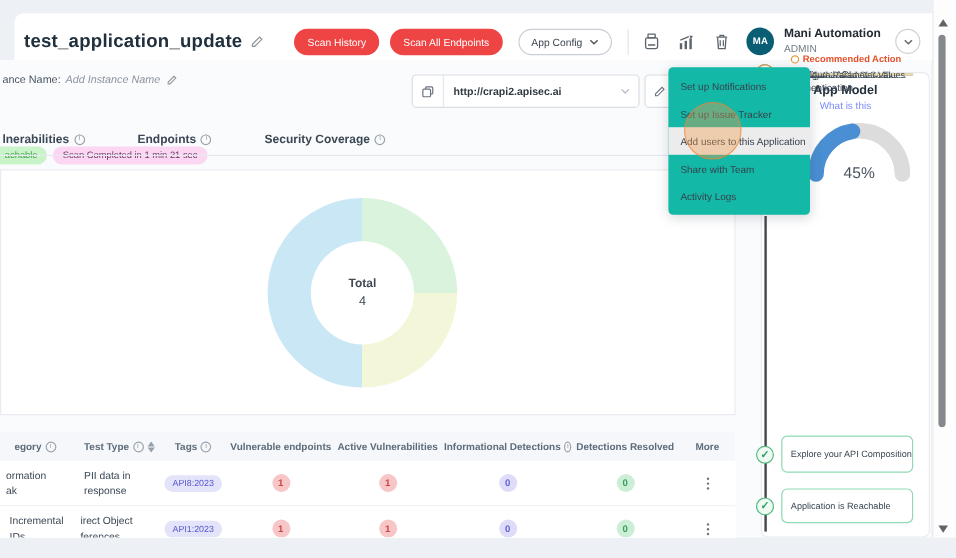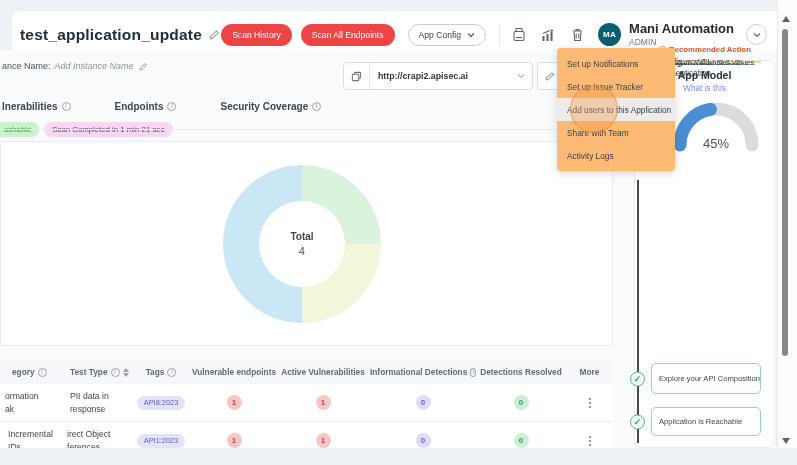--- a/index.html
+++ b/index.html
@@ -17,39 +17,39 @@
   .pencil-sm{margin-left:7px;display:inline-flex;color:#8a9199;}
   .hdr-btn{border:none;border-radius:13px;background:#ef4444;color:#fff;font-size:8.6px;font-family:inherit;padding:6px 11px;white-space:nowrap;cursor:pointer;}
   .btn-scan-history{margin-left:auto;}
   .btn-scan-all{margin-left:9px;}
   .btn-outline{margin-left:13px;background:#fff;border:1px solid #c9ced5;color:#3a4450;border-radius:13px;font-size:8.6px;padding:5px 10px;display:inline-flex;align-items:center;gap:6px;cursor:pointer;font-family:inherit;}
   .vdivider{width:1px;height:22px;background:#e3e6ea;margin:0 12px 0 13px;}
   .hdr-icons{display:flex;align-items:center;gap:15px;color:#5b646d;}
   .hdr-icons svg{display:block;cursor:pointer;}
   .avatar{width:23px;height:23px;border-radius:50%;background:#0a5e74;color:#fff;font-size:8px;font-weight:bold;display:flex;align-items:center;justify-content:center;margin-left:14px;letter-spacing:.3px;cursor:pointer;}
   .user-block{margin-left:8px;line-height:1.15;}
-  .user-name{font-size:13px;font-weight:bold;color:#242b33;}
+  .user-name{font-size:10px;font-weight:bold;color:#242b33;}
   .user-role{font-size:8.5px;color:#737b83;margin-top:1px;}
   .chev-circle{width:19px;height:19px;border-radius:50%;border:1px solid #ccd1d6;display:flex;align-items:center;justify-content:center;margin-left:12px;color:#666;cursor:pointer;background:#fff;}
   
   .instance-line{position:absolute;left:2px;top:61px;font-size:9px;color:#4a5560;display:flex;align-items:center;white-space:nowrap;}
   .instance-placeholder{font-style:italic;color:#8b949c;margin-left:4px;}
   .badges-row{position:absolute;left:0;top:78px;display:flex;gap:5px;align-items:center;}
   .pill{font-size:7.8px;padding:3px 8px;border-radius:9px;white-space:nowrap;margin-top:44px;}
   .pill.reachable{background:#c9f3c9;color:#3f9b4a;border-radius:0 9px 9px 0;padding-left:4px;}
   .pill.scan-time{background:#fbd7f3;color:#6b3a62;}
   
   .url-box{position:absolute;left:343px;top:62px;width:190px;height:28px;background:#fff;border:1px solid #d9dde3;border-radius:4px;box-sizing:border-box;display:flex;align-items:center;}
   .copy-cell{width:25px;align-self:stretch;border-right:1px solid #e4e7eb;display:flex;align-items:center;justify-content:center;color:#6b7280;cursor:pointer;}
   .url-value{flex:1;font-size:8.8px;color:#2e3840;padding-left:8px;white-space:nowrap;overflow:hidden;font-weight:bold;}
   .url-chev{color:#b6bcc3;padding-right:7px;display:flex;cursor:pointer;}
   .url-edit-btn{position:absolute;left:537px;top:62px;width:25px;height:28px;background:#fff;border:1px solid #d9dde3;border-radius:4px;box-sizing:border-box;display:flex;align-items:center;justify-content:center;color:#6b7280;cursor:pointer;}
   
   .tabs-row{position:absolute;left:0;top:106px;width:613px;height:24px;border-bottom:1px solid #e7e9ee;display:flex;align-items:flex-end;gap:44px;padding-left:2px;box-sizing:border-box;}
-  .tab{font-size:10px;font-weight:bold;color:#3a4754;padding-bottom:16px;display:inline-flex;align-items:center;gap:4px;white-space:nowrap;cursor:pointer;border-bottom:2px solid transparent;margin-bottom:-1px;}
+  .tab{font-size:10px;font-weight:bold;color:#3a4754;padding-bottom:6px;display:inline-flex;align-items:center;gap:4px;white-space:nowrap;cursor:pointer;border-bottom:2px solid transparent;margin-bottom:-1px;}
   .tab.active{color:#e4502b;border-bottom-color:#e4502b;}
   .info-i{width:9px;height:9px;border-radius:50%;border:1px solid #9ba3ac;color:#9ba3ac;font-size:6.5px;font-weight:normal;display:inline-flex;align-items:center;justify-content:center;line-height:1;box-sizing:border-box;cursor:pointer;background:transparent;}
   
   .chart-panel{position:absolute;left:0px;top:141px;width:613px;height:205px;background:#fff;border:1px solid #e9ebf0;box-sizing:border-box;}
   .donut{position:absolute;left:222px;top:23px;width:158px;height:158px;border-radius:50%;}
   .donut::after{content:"";position:absolute;left:36px;top:36px;width:86px;height:86px;border-radius:50%;background:#fff;}
   .donut-center{position:absolute;left:0;top:0;width:158px;height:158px;display:flex;flex-direction:column;align-items:center;justify-content:center;z-index:2;}
   .donut-center .t1{font-size:10px;font-weight:bold;color:#3f4a55;}
   .donut-center .t2{font-size:10.5px;color:#3f4a55;margin-top:3px;}
   
@@ -99,21 +99,21 @@
   .cl-item:nth-of-type(5){top:302px;height:31px;}
   .cl-item:nth-of-type(6){top:346px;height:29px;}
   .cl-item.recommended .circ{top:1px;transform:none;}
   .cl-item.recommended .cl-box{background:#f9ecca;border-color:#ecc889;flex-direction:column;align-items:flex-start;justify-content:center;gap:3px;white-space:normal;}
   .rec-head{display:flex;align-items:center;gap:3px;font-size:7.8px;font-weight:bold;color:#e4502b;}
   .rec-ico{width:7px;height:7px;border-radius:50%;border:1.5px solid #e89a3c;box-sizing:border-box;display:inline-block;}
   .rec-label{font-size:8.2px;color:#3a4754;line-height:1.35;}
   .cl-item.blue .cl-box{border-color:#aab1ee;}
   .cl-item.orange .cl-box{border-color:#ecd9a4;}
   
-  .dropdown{position:absolute;left:557px;top:48px;width:118px;background:#fdba74;border-radius:4px;box-shadow:0 2px 10px rgba(40,50,60,.18);padding:4px 0;z-index:50;}
+  .dropdown{position:absolute;left:557px;top:56px;width:118px;background:#14b8a6;border-radius:4px;box-shadow:0 2px 10px rgba(40,50,60,.18);padding:4px 0;z-index:50;}
   .menu-item{height:23px;display:flex;align-items:center;padding-left:10px;font-size:8.3px;color:#37424e;white-space:nowrap;cursor:pointer;}
   .menu-item.highlight{background:#ececec;}
   .click-circle{position:absolute;left:570px;top:85px;width:46px;height:46px;border-radius:50%;background:rgba(242,153,74,.38);border:1.5px solid rgba(235,130,50,.6);z-index:60;pointer-events:none;}
   
   .scrollbar{position:absolute;left:777px;top:0;width:20px;height:448px;background:#fdfdfd;border-left:1px solid #ececec;z-index:70;}
   .sb-up{position:absolute;left:4px;top:16px;width:0;height:0;border-left:4.5px solid transparent;border-right:4.5px solid transparent;border-bottom:6px solid #5f6468;cursor:pointer;}
   .sb-dn{position:absolute;left:4px;top:438px;width:0;height:0;border-left:4.5px solid transparent;border-right:4.5px solid transparent;border-top:6px solid #5f6468;cursor:pointer;}
   .sb-thumb{position:absolute;left:3.5px;top:29px;width:6px;height:327px;border-radius:3px;background:#85898d;cursor:pointer;}
 </style>
 </head>

